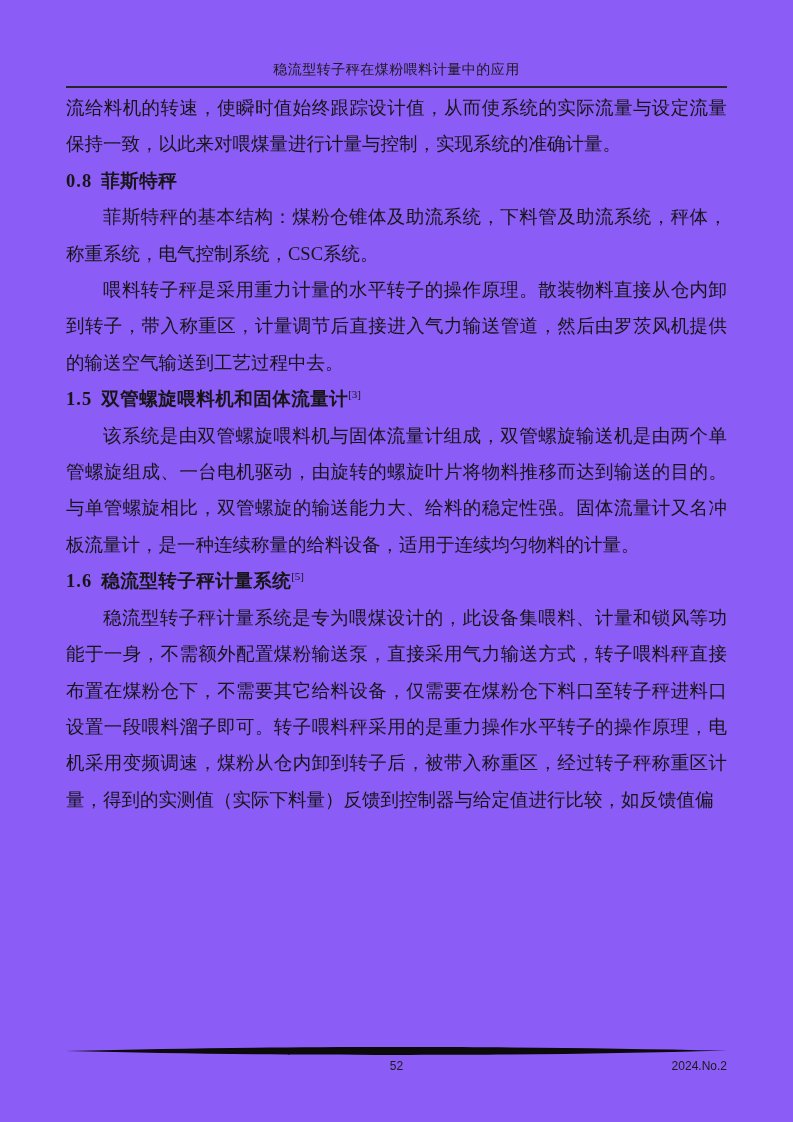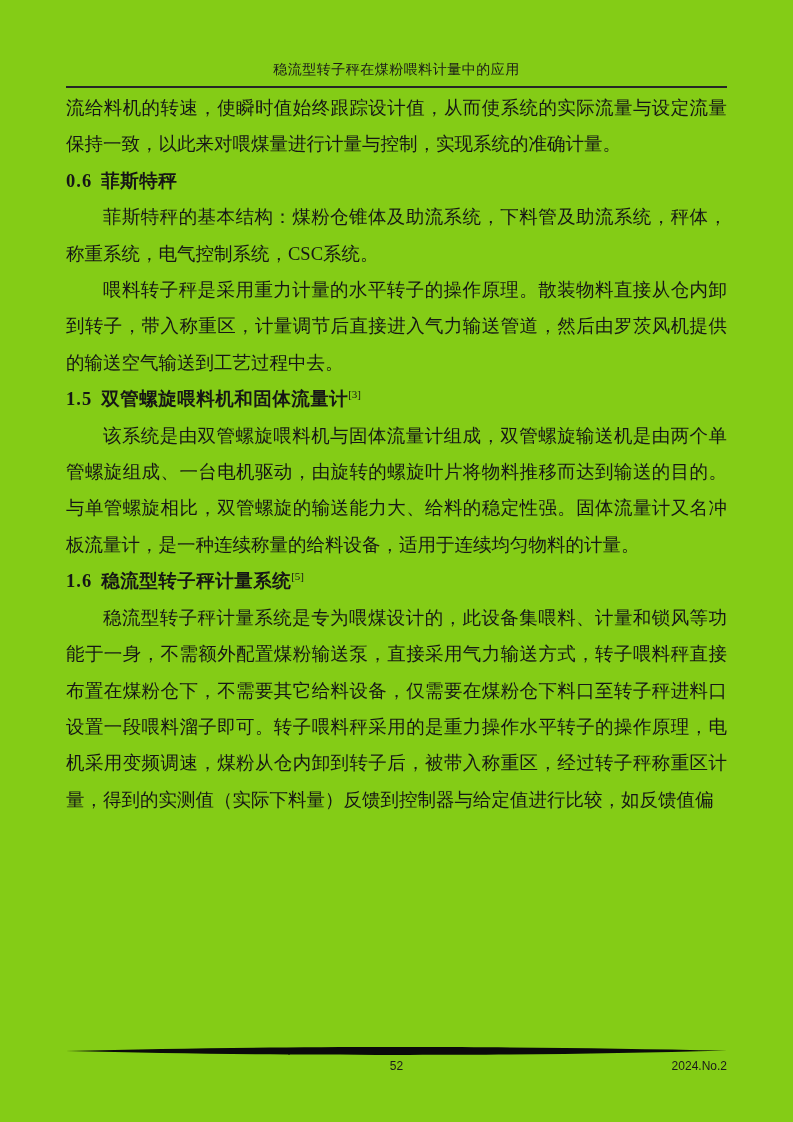--- a/index.html
+++ b/index.html
@@ -3,21 +3,21 @@
 <meta charset="utf-8">
 <style>
   * { margin: 0; padding: 0; box-sizing: border-box; }
   html, body { background: #ffffff; }
   body { font-family: "Liberation Serif", "DejaVu Serif", serif; color: #161616; }
 
   .page {
     position: relative;
     width: 793px;
     height: 1122px;
-    background: #84cc16;
+    background: #8b5cf6;
     overflow: hidden;
   }
 
   
   .page-header {
     position: absolute;
     left: 66px;
     top: 0;
     width: 661px;
     height: 88px;
@@ -102,21 +102,21 @@
 <body>
 
 <div class="page">
 
   <header class="page-header">
     <div class="running-title">稳流型转子秤在煤粉喂料计量中的应用</div>
   </header>
 
   <main class="page-content" id="content">
       <p>流给料机的转速，使瞬时值始终跟踪设计值，从而使系统的实际流量与设定流量保持一致，以此来对喂煤量进行计量与控制，实现系统的准确计量。</p>
-      <h2 class="heading"><span class="heading-number">0.6</span><span class="heading-title">菲斯特秤</span></h2>
+      <h2 class="heading"><span class="heading-number">0.8</span><span class="heading-title">菲斯特秤</span></h2>
       <p class="indent">菲斯特秤的基本结构：煤粉仓锥体及助流系统，下料管及助流系统，秤体，称重系统，电气控制系统，CSC系统。</p>
       <p class="indent">喂料转子秤是采用重力计量的水平转子的操作原理。散装物料直接从仓内卸到转子，带入称重区，计量调节后直接进入气力输送管道，然后由罗茨风机提供的输送空气输送到工艺过程中去。</p>
       <h2 class="heading"><span class="heading-number">1.5</span><span class="heading-title">双管螺旋喂料机和固体流量计</span><sup class="ref">[3]</sup></h2>
       <p class="indent">该系统是由双管螺旋喂料机与固体流量计组成，双管螺旋输送机是由两个单管螺旋组成、一台电机驱动，由旋转的螺旋叶片将物料推移而达到输送的目的。与单管螺旋相比，双管螺旋的输送能力大、给料的稳定性强。固体流量计又名冲板流量计，是一种连续称量的给料设备，适用于连续均匀物料的计量。</p>
       <h2 class="heading"><span class="heading-number">1.6</span><span class="heading-title">稳流型转子秤计量系统</span><sup class="ref">[5]</sup></h2>
       <p class="indent">稳流型转子秤计量系统是专为喂煤设计的，此设备集喂料、计量和锁风等功能于一身，不需额外配置煤粉输送泵，直接采用气力输送方式，转子喂料秤直接布置在煤粉仓下，不需要其它给料设备，仅需要在煤粉仓下料口至转子秤进料口设置一段喂料溜子即可。转子喂料秤采用的是重力操作水平转子的操作原理，电机采用变频调速，煤粉从仓内卸到转子后，被带入称重区，经过转子秤称重区计量，得到的实测值（实际下料量）反馈到控制器与给定值进行比较，如反馈值偏</p>
     </main>
 
   <footer class="page-footer">
     <svg class="footer-bar" viewBox="0 0 661 10" preserveAspectRatio="none" aria-hidden="true">

